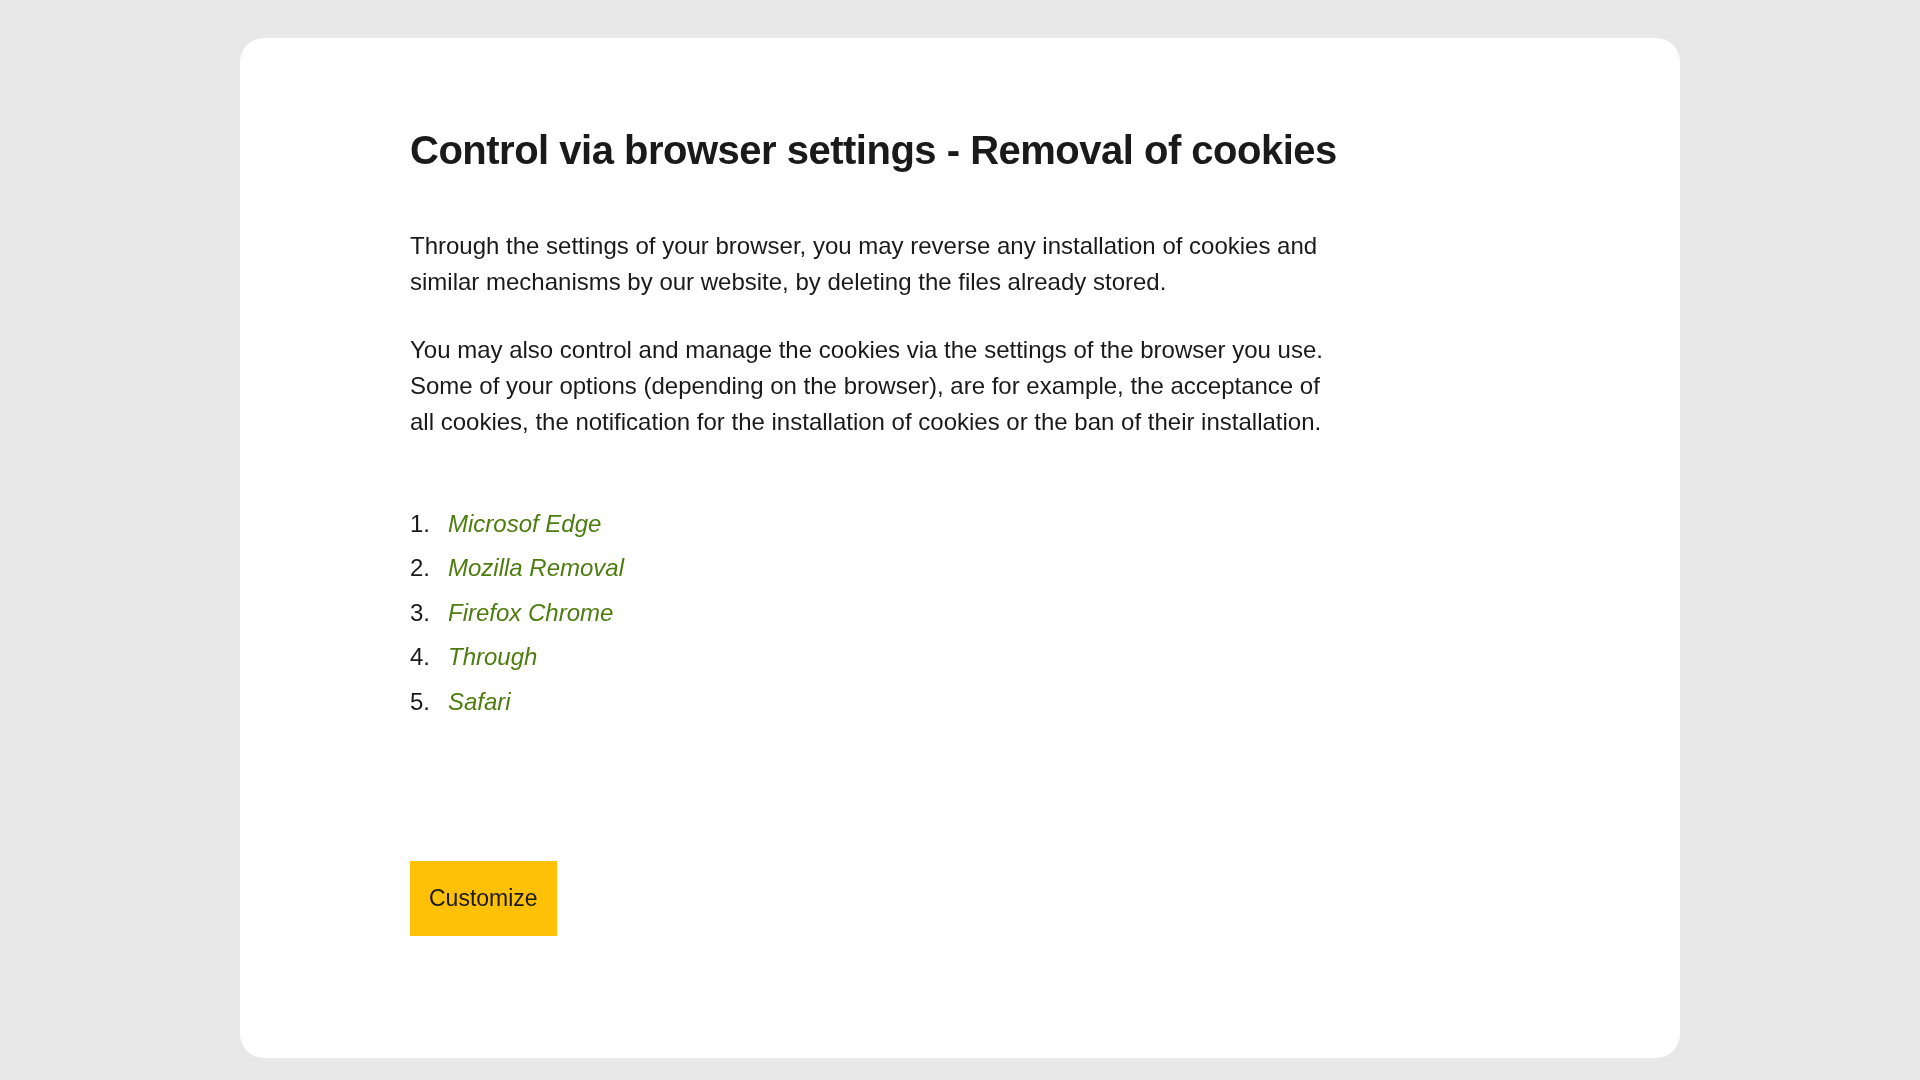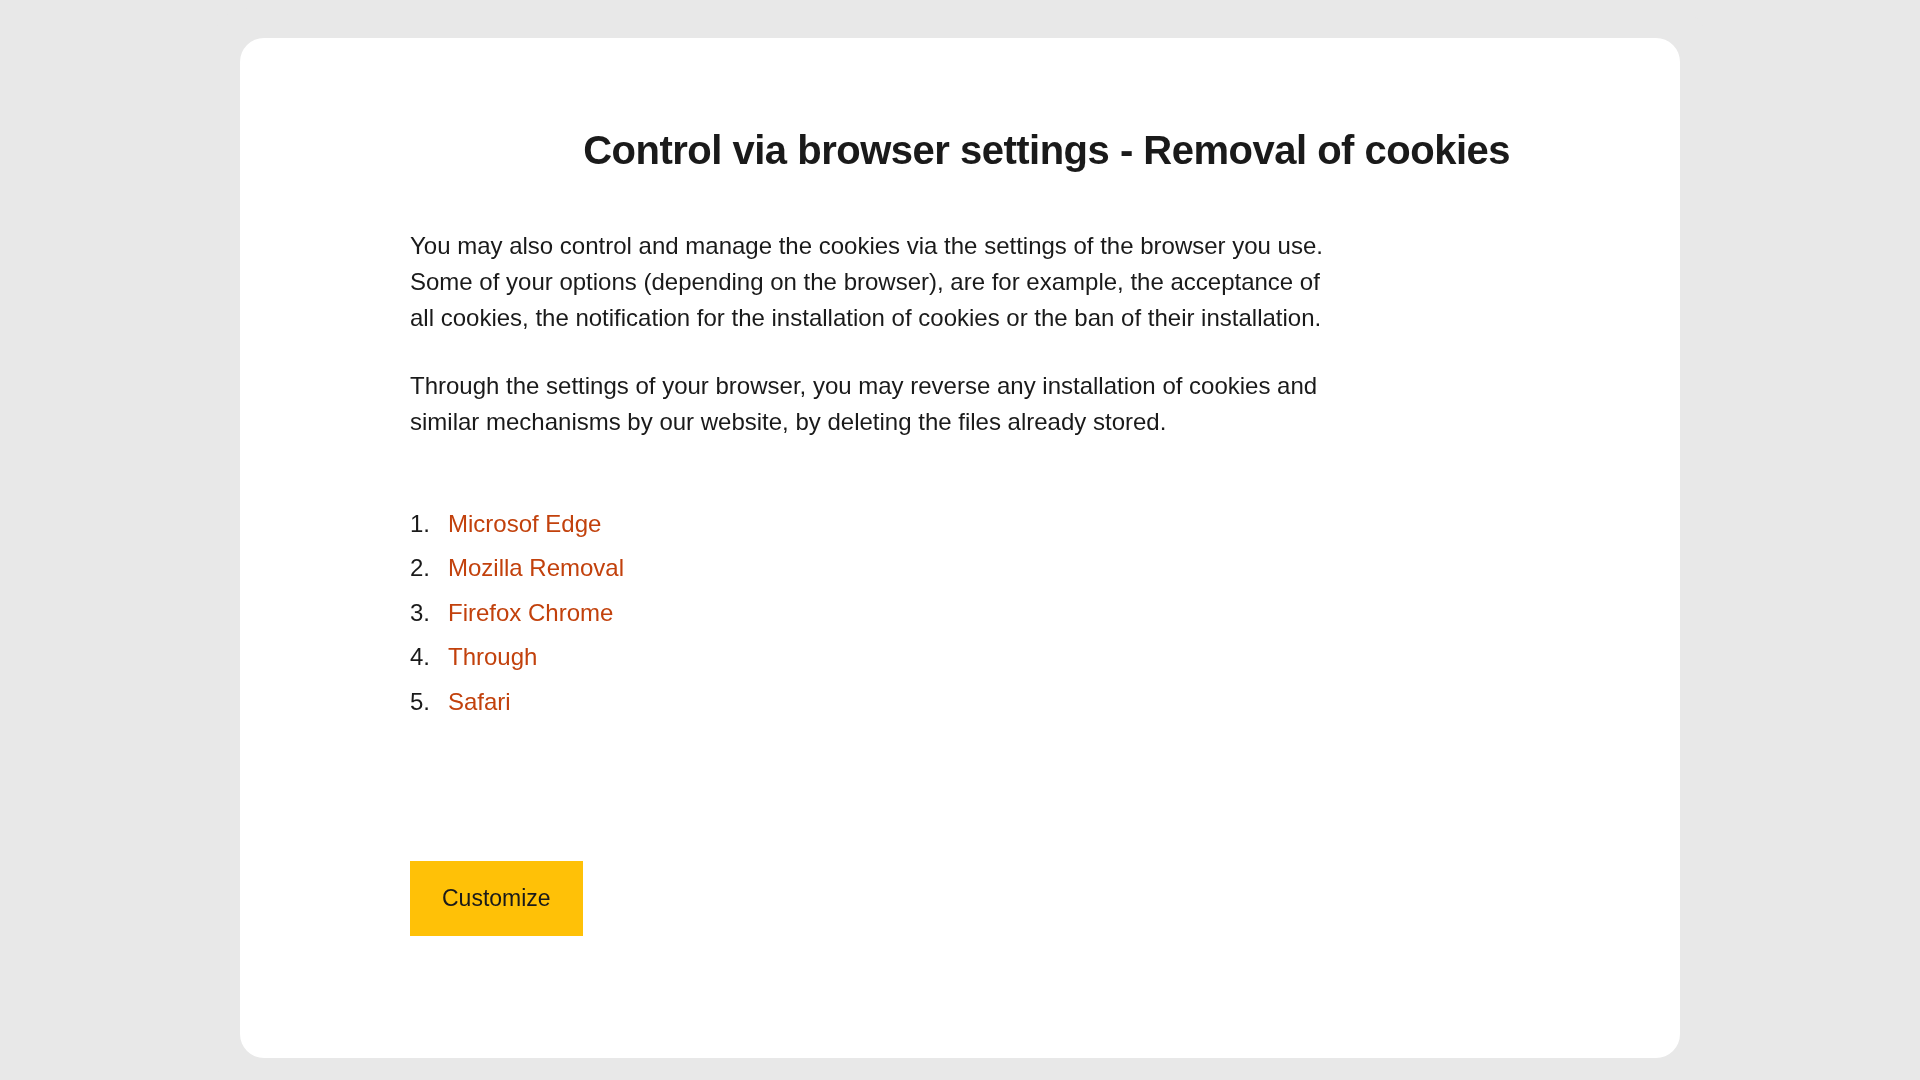--- a/index.html
+++ b/index.html
@@ -32,21 +32,20 @@
       padding: 90px 170px 100px 170px;
       min-height: 1020px;
     }
     
     .heading {
       font-size: 40px;
       font-weight: 800;
       color: #1a1a1a;
       margin-bottom: 55px;
       letter-spacing: -0.5px;
-      text-align: right;
     }
     
     .paragraph {
       font-size: 24px;
       line-height: 1.5;
       color: #1a1a1a;
       margin-bottom: 32px;
       max-width: 920px;
       font-weight: 500;
     }
@@ -66,47 +65,48 @@
       align-items: baseline;
       font-weight: 500;
     }
     
     .list-number {
       min-width: 38px;
       color: #1a1a1a;
     }
     
     .browser-link {
-      color: #c2410c;
+      color: #4d7c0f;
       text-decoration: none;
       cursor: pointer;
+      font-style: italic;
     }
     
     .customize-button {
       background: #ffc107;
       border: none;
       color: #1a1a1a;
       font-size: 23px;
       font-weight: 500;
-      padding: 24px 32px;
+      padding: 24px 19px;
       cursor: pointer;
       font-family: inherit;
     }
   </style>
 </head>
 <body>
 
 <div class="outer-frame">
   <div class="content-card">
     
     <h1 class="heading">Control via browser settings - Removal of cookies</h1>
     
+    <p class="paragraph">Through the settings of your browser, you may reverse any installation of cookies and similar mechanisms by our website, by deleting the files already stored.</p>
+    
     <p class="paragraph">You may also control and manage the cookies via the settings of the browser you use. Some of your options (depending on the browser), are for example, the acceptance of all cookies, the notification for the installation of cookies or the ban of their installation.</p>
-    
-    <p class="paragraph">Through the settings of your browser, you may reverse any installation of cookies and similar mechanisms by our website, by deleting the files already stored.</p>
     
     
     <ol class="browser-list">
       <li>
         <span class="list-number">1.</span>
         <a class="browser-link">Microsof Edge</a>
       </li>
       <li>
         <span class="list-number">2.</span>
         <a class="browser-link">Mozilla Removal</a>

